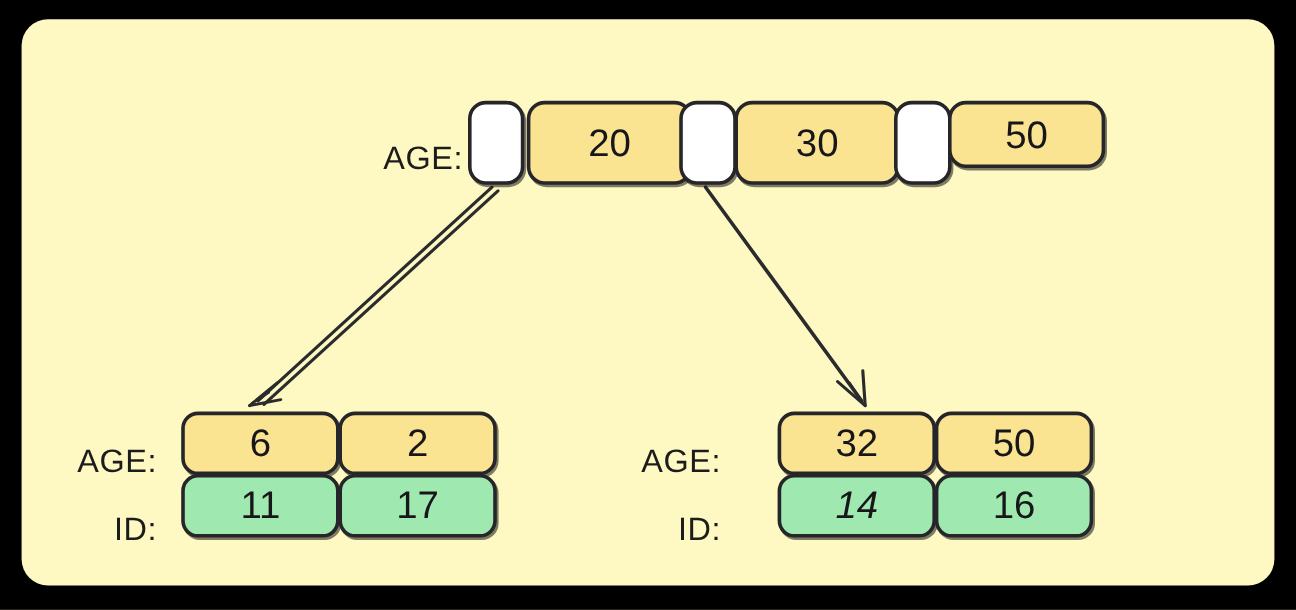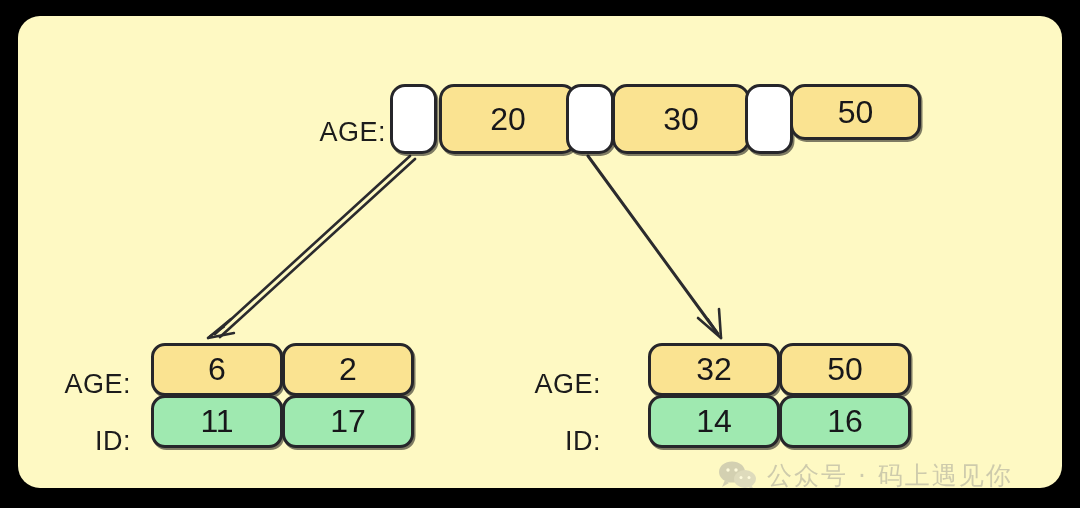--- a/index.html
+++ b/index.html
@@ -134,34 +134,19 @@
       <div class="cell id" style="left:264px; top:379px; width:132px; height:53px;">17</div>
     </div>
 
     <div class="leaf">
       <div class="row-label" style="left:433px; top:353px; width:150px;">AGE:</div>
       <div class="row-label" style="left:433px; top:410px; width:150px;">ID:</div>
 
       <div class="cell key" style="left:630px; top:327px; width:132px; height:53px;">32</div>
       <div class="cell key" style="left:761px; top:327px; width:132px; height:53px;">50</div>
 
-      <div class="cell id" style="left:630px; top:379px; width:132px; height:53px;">14</div>
+      <div class="cell id" style="left:630px; top:379px; width:132px; height:53px;font-style:italic;">14</div>
       <div class="cell id" style="left:761px; top:379px; width:132px; height:53px;">16</div>
     </div>
 
-    <div id="watermark" style="left:700px; top:443px;">
-      <span>
-        <svg class="wm-logo" width="40" height="32" viewBox="0 0 40 32" aria-hidden="true">
-          <ellipse cx="14" cy="12" rx="13" ry="10.5" fill="#9a9a9a"></ellipse>
-          <path d="M 7 20 L 4 27 L 11 23 Z" fill="#9a9a9a"></path>
-          <circle cx="10" cy="10" r="1.7" fill="#ffffff"></circle>
-          <circle cx="18" cy="10" r="1.7" fill="#ffffff"></circle>
-          <ellipse cx="27" cy="19" rx="11" ry="9" fill="#b3b3b3"></ellipse>
-          <path d="M 33 25 L 37 31 L 31 28 Z" fill="#b3b3b3"></path>
-          <circle cx="23" cy="17.5" r="1.5" fill="#ffffff"></circle>
-          <circle cx="31" cy="17.5" r="1.5" fill="#ffffff"></circle>
-        </svg>
-      </span>
-      <span class="wm-text">公众号 · 码上遇见你</span>
-    </div>
 
   </div>
 </div>
 
 </body></html>

